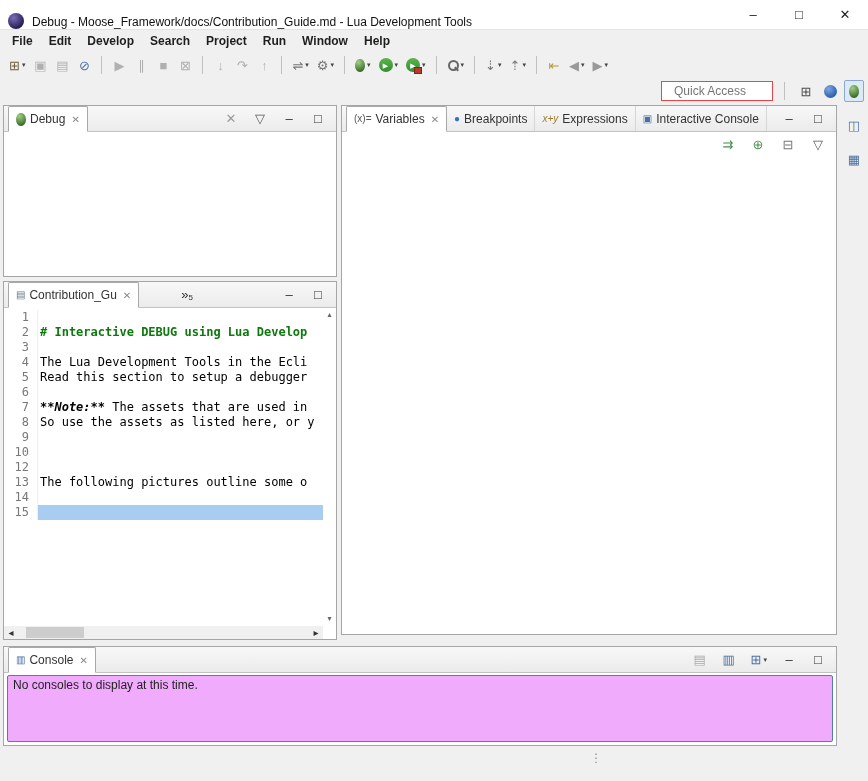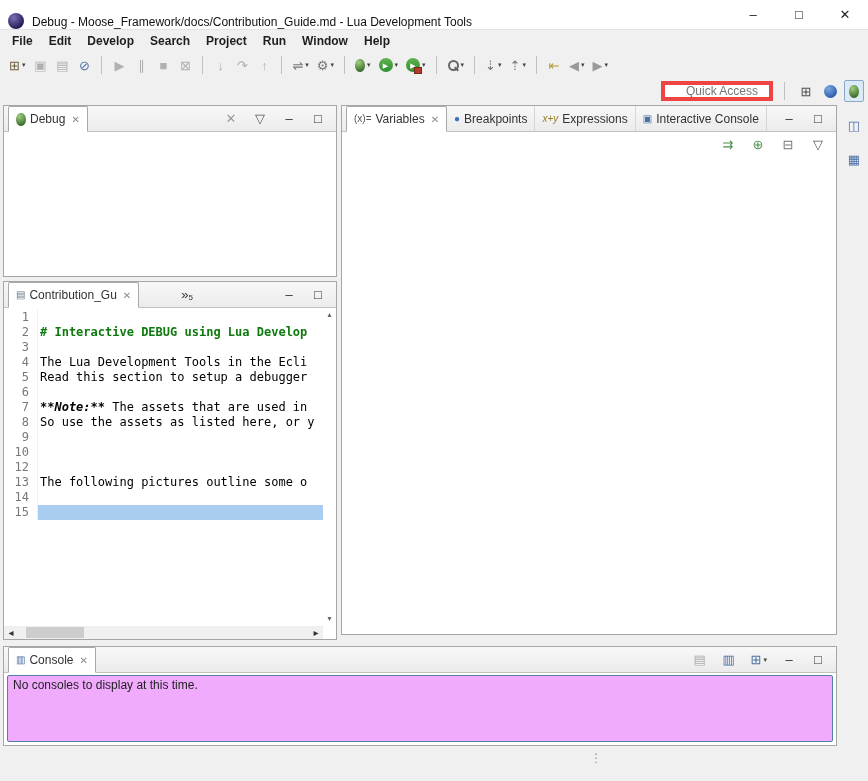--- a/index.html
+++ b/index.html
@@ -20,21 +20,21 @@
   
   .toolbar{position:absolute;top:52px;left:0;width:100%;height:26px;display:flex;align-items:center;padding-left:6px;gap:2px;}
   .tbtn{height:22px;min-width:20px;display:inline-flex;align-items:center;justify-content:center;gap:1px;padding:0 2px;border:1px solid transparent;border-radius:2px;}
   .tbtn.active{background:#dce9f7;border-color:#89a8cc;}
   .tg{font-size:13px;line-height:1;display:inline-flex;align-items:center;justify-content:center;}
   .dd{font-size:7px;color:#444;margin-left:1px;}
   .tsep{width:1px;height:18px;background:#c0c0c0;margin:0 5px;display:inline-block;}
 
   
   .qa-row{position:absolute;top:78px;left:0;width:100%;height:26px;display:flex;align-items:center;justify-content:flex-end;padding-right:4px;gap:6px;}
-  .qa-box{width:112px;height:20px;border:4px solid #ef4444;background:#fff;font-family:"Liberation Sans",sans-serif;font-size:12px;padding-left:21px;color:#333;}
+  .qa-box{width:112px;height:20px;border:1px solid #ef4444;background:#fff;font-family:"Liberation Sans",sans-serif;font-size:12px;padding-left:12px;color:#333;}
   .persp-icons{display:flex;align-items:center;gap:4px;}
 
   
   .ic-bug{display:inline-block;width:10px;height:13px;border-radius:50%/55%;background:radial-gradient(circle at 35% 25%,#9fcf7f,#3f6f2f 75%);}
   .ic-sphere{display:inline-block;width:13px;height:13px;border-radius:50%;background:radial-gradient(circle at 35% 30%,#7fa8e0,#2a5fae 72%);}
   .ic-run{width:14px;height:14px;border-radius:50%;background:linear-gradient(#5fb34f,#2f8f2f);font-size:7px;}
   .ic-ext{width:14px;height:14px;border-radius:50%;background:linear-gradient(#5fb34f,#2f8f2f);font-size:7px;position:relative;}
   .ic-ext::after{content:"";position:absolute;right:-2px;bottom:-2px;width:6px;height:5px;background:#b23b2e;border:1px solid #7a241b;}
   .ic-mag{width:12px;height:12px;position:relative;}
   .ic-mag::before{content:"";position:absolute;left:1px;top:1px;width:7px;height:7px;border:2px solid #666;border-radius:50%;}

